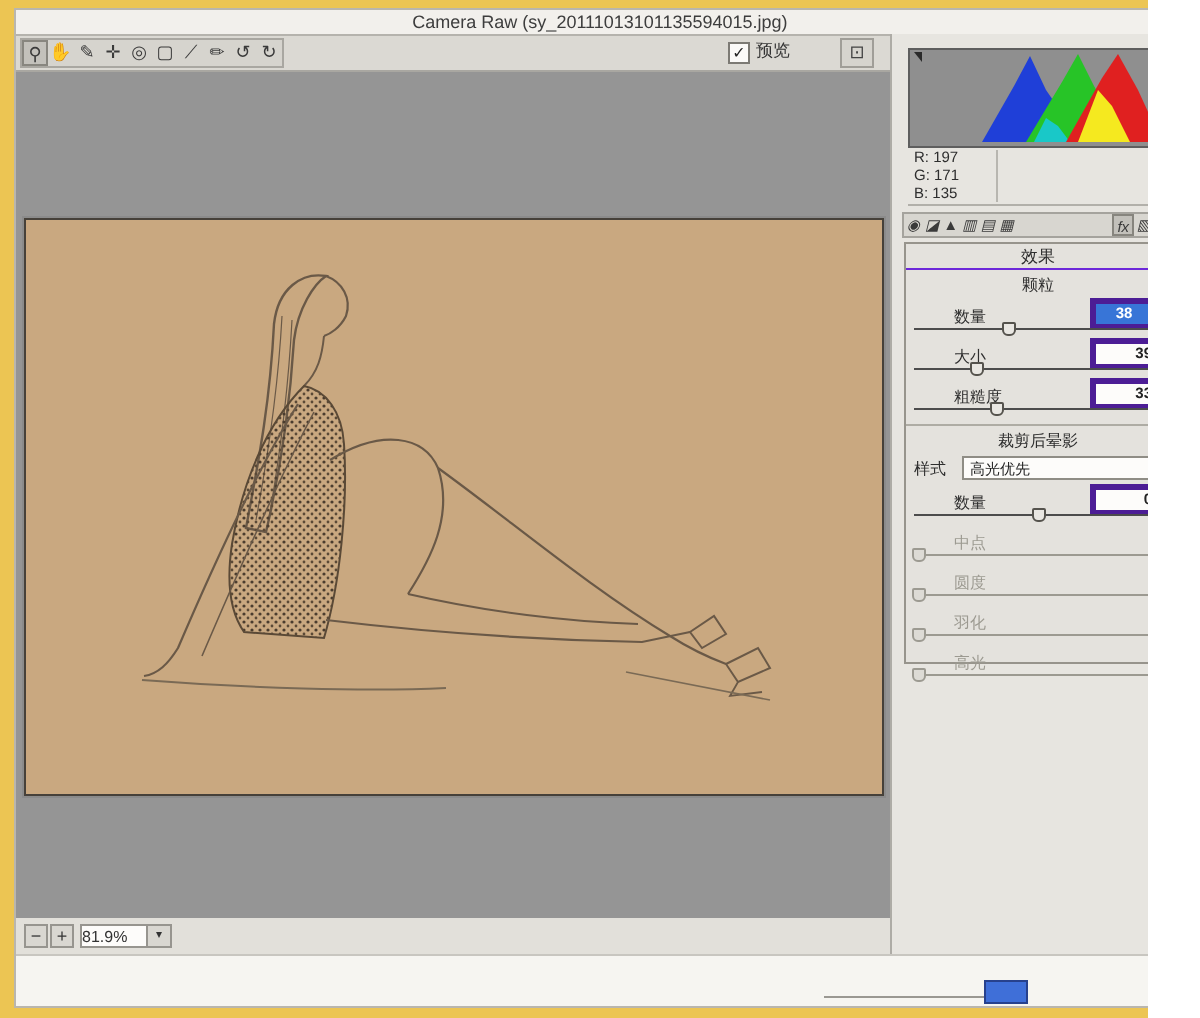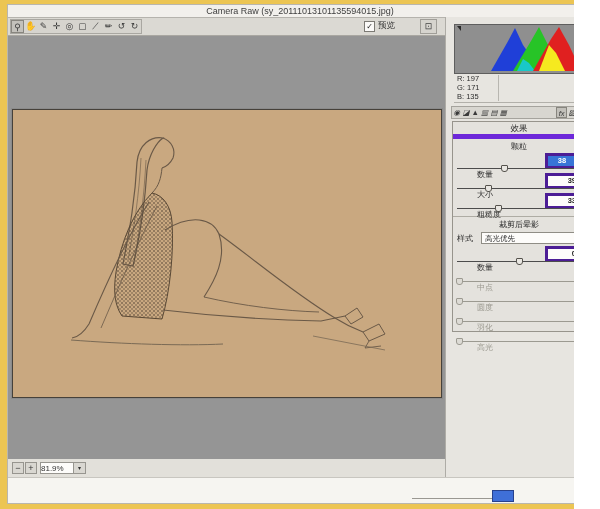--- a/index.html
+++ b/index.html
@@ -38,25 +38,25 @@
 
   .rgbbox{position:absolute;left:8px;top:57px;width:130px;height:28px;border-bottom:1px solid #b2b0aa;font-size:7.5px;line-height:9px;color:#2e2e2e;}
   .rgbbox .line{padding-left:3px;}
   .rgb-divider{position:absolute;left:44px;top:1px;width:1px;height:26px;background:#b8b6b0;}
 
   .tabs{position:absolute;left:5px;top:89px;width:136px;height:13px;display:flex;background:#d8d6d0;border:1px solid #a5a39d;box-sizing:border-box;}
   .tab{flex:1;font-size:7.5px;line-height:11px;text-align:center;color:#3a3a3a;font-style:italic;cursor:pointer;}
   .tab.active{background:#c2c0ba;border:1px solid #87857e;box-sizing:border-box;margin-left:48px;}
 
   .panelbox{position:absolute;left:6px;top:104px;width:134px;height:211px;border:1px solid #97948c;background:#e4e2dd;box-sizing:border-box;}
-  .paneltitle{position:relative;height:12px;border-bottom:5px solid #6d28d9;text-align:center;font-size:8.5px;line-height:12px;color:#2e2e2e;}
+  .paneltitle{position:relative;height:12px;border-bottom:1px solid #6d28d9;text-align:center;font-size:8.5px;line-height:12px;color:#2e2e2e;}
   .panelmenu{position:absolute;right:2px;top:1px;font-size:8px;color:#555;line-height:10px;}
   .sect-header{text-align:center;font-size:8px;color:#2e2e2e;margin-top:3px;height:10px;line-height:10px;}
   .srow{position:relative;height:12px;margin:1px 4px 0 4px;font-size:8px;line-height:12px;color:#2e2e2e;}
-  .srow .slabel{position:absolute;left:0;top:16px;padding-left:20px;}
+  .srow .slabel{position:absolute;left:0;top:4px;padding-left:20px;}
   .srow .sval{position:absolute;right:0;top:0;width:28px;height:10px;border:3px solid #4c1d95;background:#fdfcfa;text-align:right;padding-right:2px;font-size:7.5px;line-height:10px;color:#222;font-weight:bold;}
   .srow .sval.selected{background:#3875d7;color:#fff;text-align:center;}
   .track{position:relative;height:7px;margin:0 4px;}
   .track .line{position:absolute;left:0;right:0;top:3px;height:1px;background:#4c4c4c;}
   .track .handle{position:absolute;top:0;width:7px;height:7px;margin-left:-3px;background:#e9e7e2;border:1px solid #55534d;border-radius:1px 1px 3px 3px;box-sizing:border-box;}
   .divline{height:1px;background:#aeaca4;margin:4px 0 2px 0;}
   .stylerow{position:relative;height:13px;margin:2px 4px 0 4px;font-size:8px;line-height:13px;color:#2e2e2e;}
   .dropdown{position:absolute;left:24px;right:0;top:0;height:12px;border:1px solid #8f8d85;background:#fdfcfa;font-size:7.5px;line-height:11px;padding-left:3px;color:#222;box-sizing:border-box;}
   .dropdown .arrow{position:absolute;right:2px;top:0;font-size:7px;color:#444;}
   .disabled .slabel{color:#9c9a91;}

